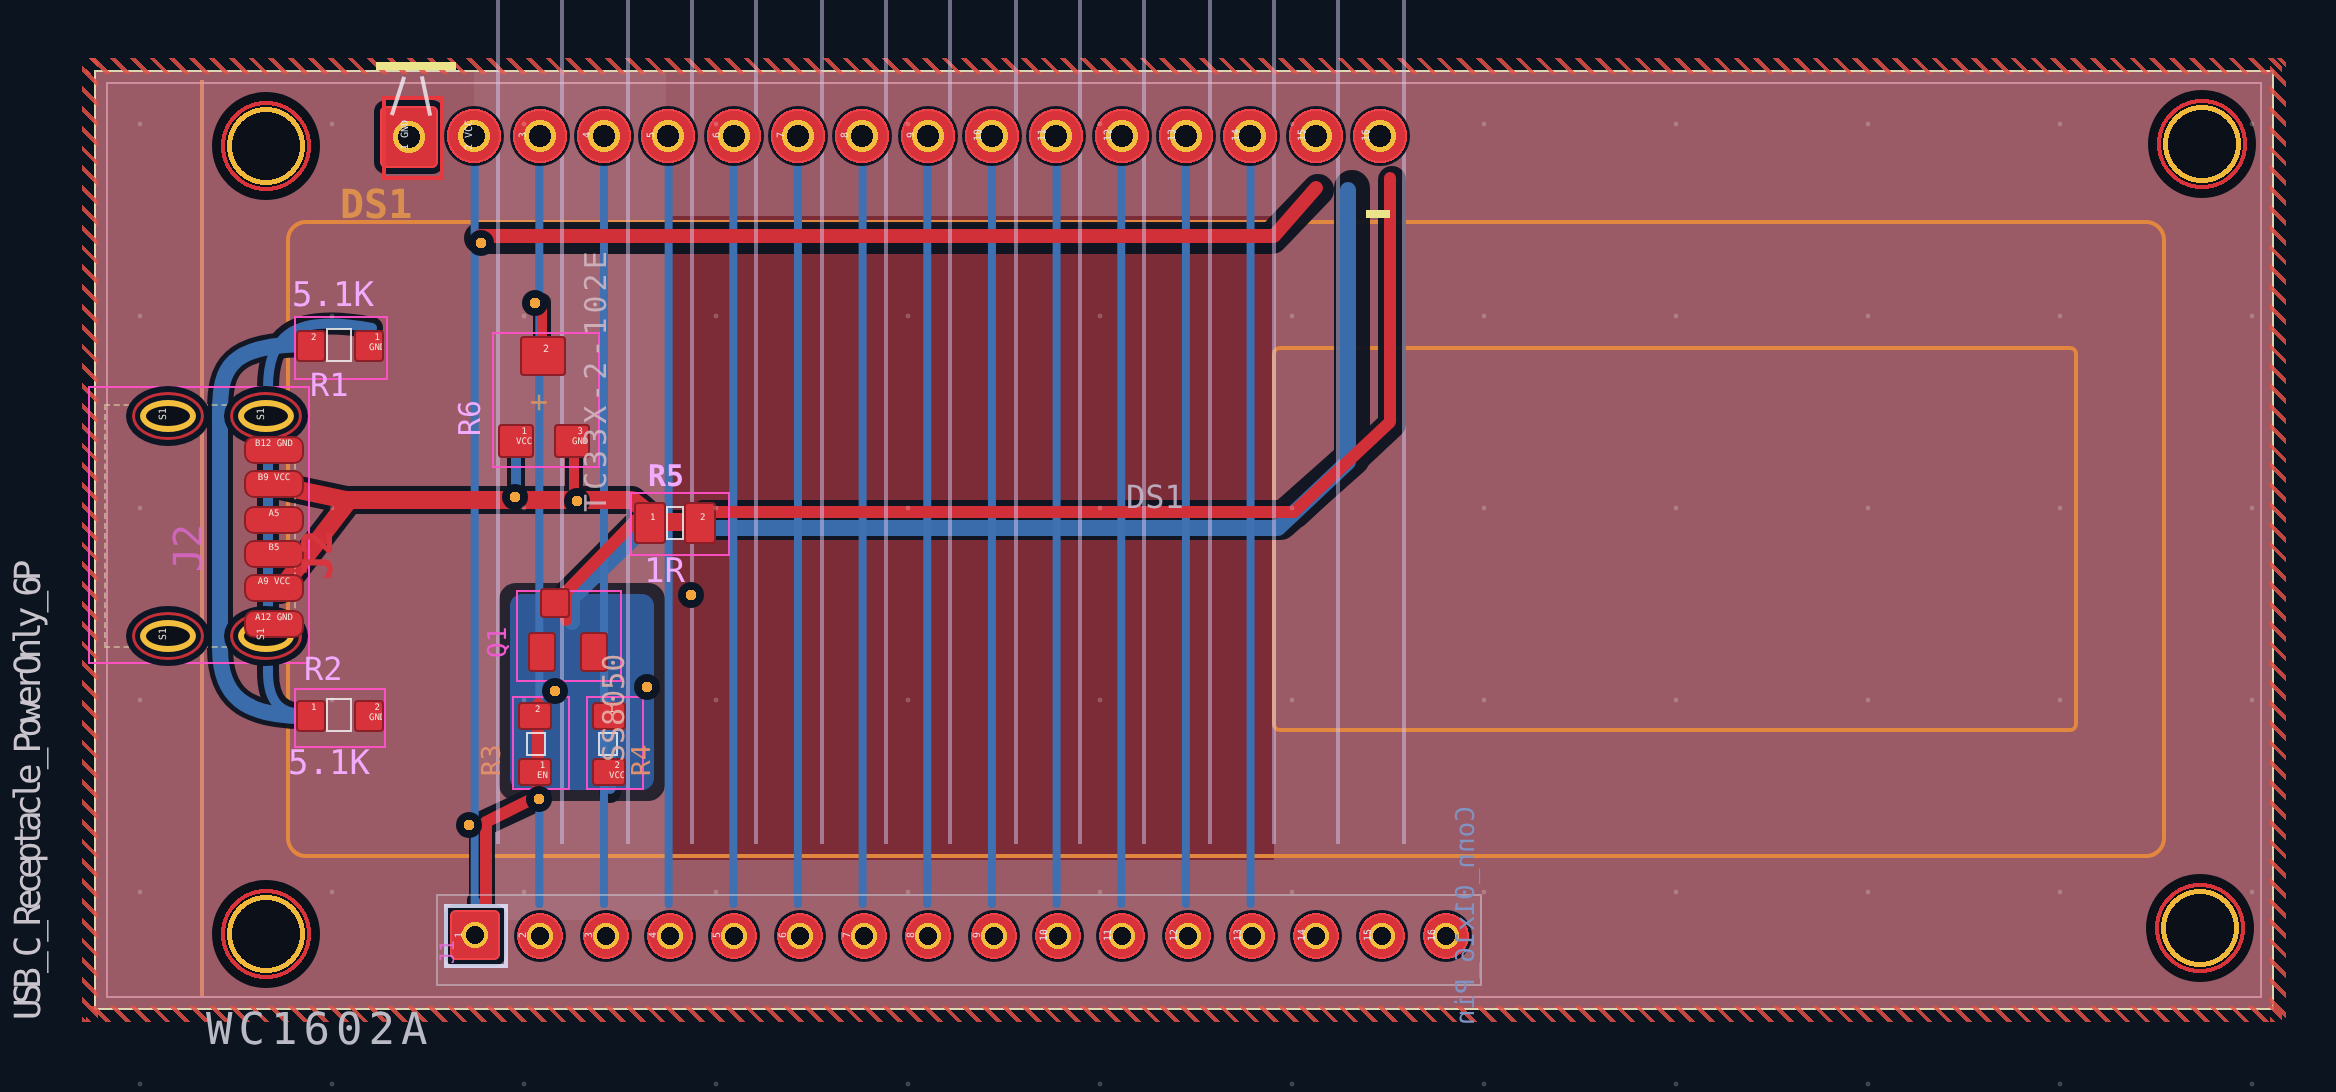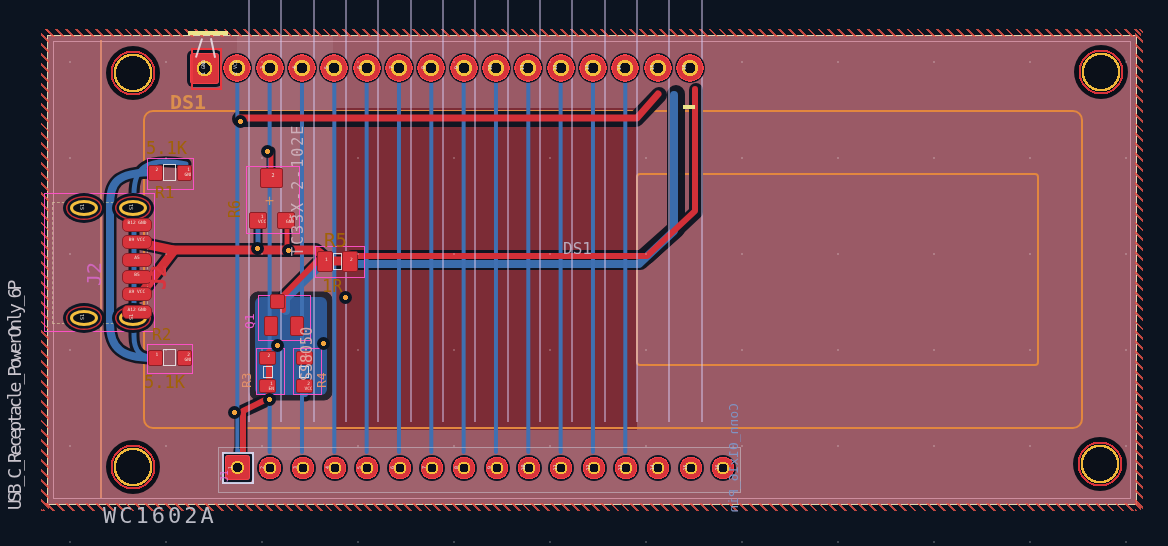--- a/index.html
+++ b/index.html
@@ -44,21 +44,21 @@
   .oval{width:28px;height:16px;border-radius:50%;background:#0b1019;border:3px solid #f3bd3e;z-index:20;
         box-shadow:0 0 0 2.5px #0c1624,0 0 0 4px rgba(216,51,59,.9),0 0 0 7px #0c1624;}
   .ovallab{font-size:5px;color:#e6dfd2;transform:rotate(-90deg);z-index:21;}
   .silkbit{border:1px solid rgba(240,240,240,.85);z-index:22;}
   .hole{width:54px;height:54px;border-radius:50%;z-index:15;
      background:radial-gradient(circle,#0b1019 0 17px,#f0b93b 17px 19.5px,#0b1019 19.5px 20.5px,#d8333b 20.5px 22.5px,#0b1019 22.5px 27px);}
   .via{width:13px;height:13px;border-radius:50%;z-index:23;
      background:radial-gradient(circle,#f2a33c 0 2.6px,#0c1624 2.6px 6.5px);}
   
   .t{white-space:nowrap;line-height:1;z-index:30;}
-  .silk-o{color:#a16207;}
+  .silk-o{color:#f0abfc;}
   .vup{writing-mode:vertical-rl;transform:rotate(180deg);}
   .vmir{writing-mode:vertical-rl;transform:scaleX(-1);}
   .usb-name{left:6px;top:86px;font-size:18px;letter-spacing:-3px;color:#c9c4cc;height:424px;}
   .wc{left:103px;top:505px;font-size:22px;letter-spacing:3px;color:#b9bac4;}
   .connname{left:727px;top:403px;font-size:13px;color:#8093c2;height:148px;}
   .tc33{left:291px;top:8px;font-size:15px;letter-spacing:2px;color:rgba(212,186,196,.85);height:248px;}
   .ss{left:300px;top:283px;font-size:15px;color:rgba(226,176,170,.9);height:98px;}
   .ds1a{left:170px;top:92px;font-size:20px;font-weight:bold;color:#db8f4e;}
   .ds1b{left:563px;top:241px;font-size:16px;color:rgba(198,192,212,.85);}
   .ybar{background:#ece48a;z-index:24;}
@@ -196,21 +196,21 @@
   <div class="t silk-o vup" style="left:228px;top:178px;font-size:15px;height:40px;">R6</div>
 
   <div class="crt" style="left:315px;top:246px;width:50px;height:32px;"></div>
   <div class="smd" style="left:317px;top:251px;width:16px;height:21px;padding-top:5px;">
       <span>1</span>
     </div>
   <div class="smd" style="left:342px;top:251px;width:16px;height:21px;padding-top:5px;">
       <span>2</span>
     </div>
   <div class="silkbit" style="left:333px;top:253px;width:9px;height:17px;"></div>
-  <div class="t silk-o" style="left:324px;top:231px;font-size:19px;">R5</div>
+  <div class="t silk-o" style="left:324px;top:231px;font-size:15px;font-weight:bold;">R5</div>
   <div class="t silk-o" style="left:322px;top:278px;font-size:17px;">1R</div>
 
   <div class="crt" style="left:258px;top:295px;width:53px;height:46px;"></div>
   <div class="smd" style="left:270px;top:294px;width:15px;height:15px;"></div>
   <div class="smd" style="left:264px;top:316px;width:14px;height:20px;"></div>
   <div class="smd" style="left:290px;top:316px;width:14px;height:20px;"></div>
   <div class="t vup" style="left:243px;top:299px;font-size:13px;height:30px;color:#ef5ad2;">Q1</div>
   <div class="t vup ss" style="left: 300px; top: 283px; font-size: 15px; height: 98px;">SS8050</div>
 
   <div class="crt" style="left:256px;top:348px;width:29px;height:47px;"></div>

